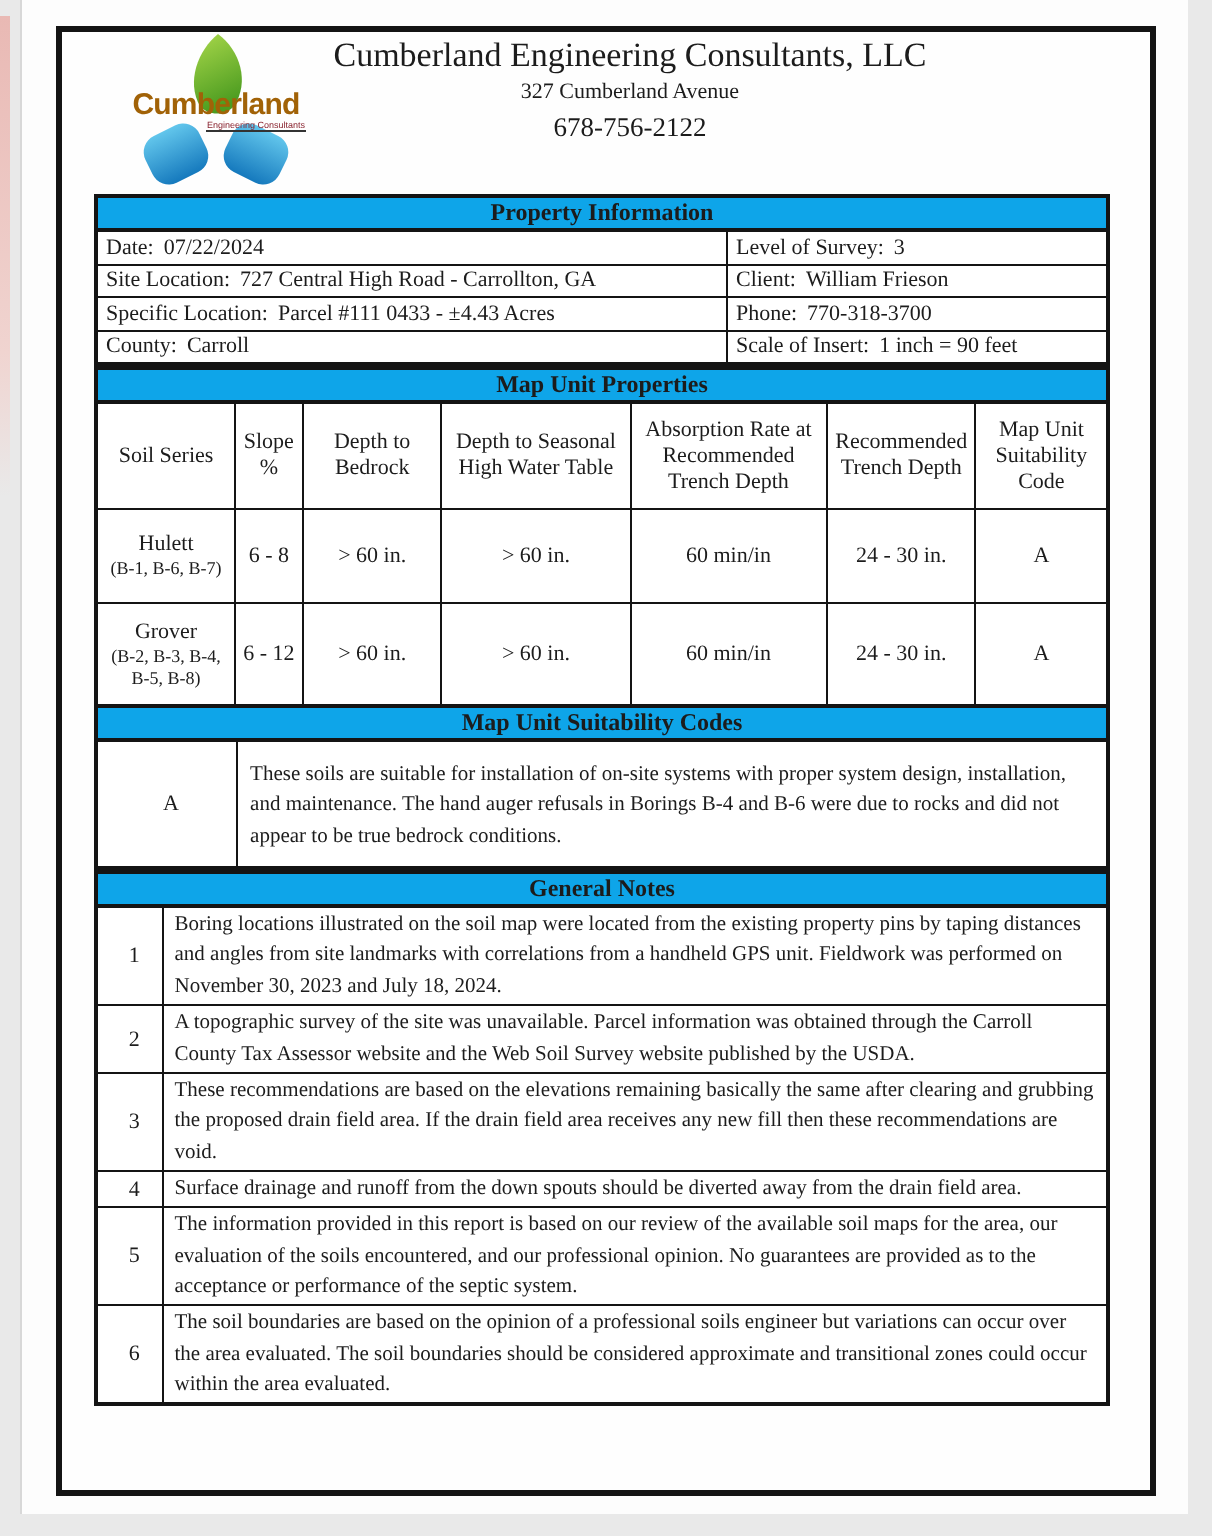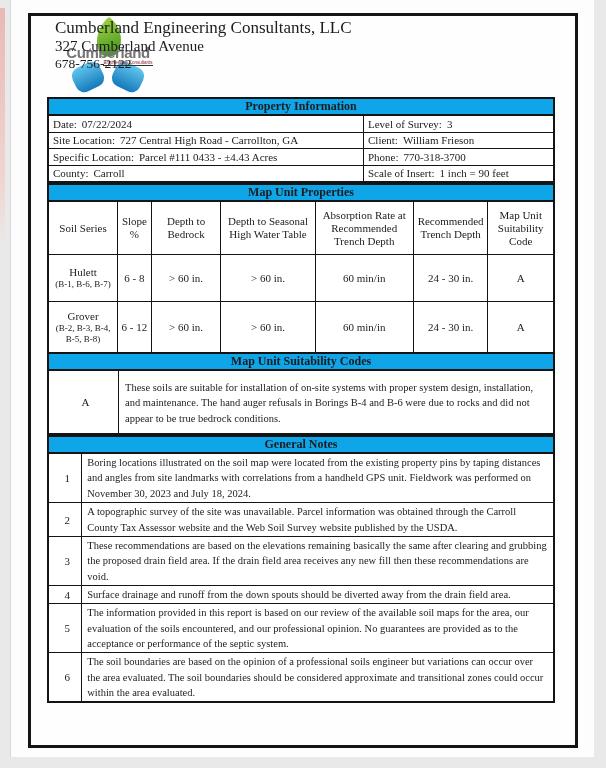--- a/index.html
+++ b/index.html
@@ -20,30 +20,30 @@
   .page-border{
     position:absolute;left:28px;top:13px;width:550px;height:735px;
     border:3px solid #141414;box-sizing:border-box;background:#fefefe;
   }
   
   .logo{position:absolute;left:26px;top:0;width:102px;height:80px;}
   .logo svg{position:absolute;left:0;top:0;}
   .logo-text{
     position:absolute;top:28px;left:0;width:100%;text-align:center;
     font-family:"Liberation Sans","DejaVu Sans",sans-serif;
-    font-weight:bold;font-size:15px;letter-spacing:-0.4px;color:#737373;
+    font-weight:bold;font-size:15px;letter-spacing:-0.4px;color:#a16207;
   }
   .logo-tagline{
     position:absolute;top:44px;left:46px;width:50px;text-align:center;
     font-family:"Liberation Sans","DejaVu Sans",sans-serif;
     font-size:4.5px;color:#8a2430;border-bottom:1px solid #333;
   }
-  .header-text{position:absolute;left:0;right:0;top:2px;text-align:left;padding-left:24px;}
+  .header-text{position:absolute;left:0;right:0;top:2px;text-align:center;padding-left:24px;}
   .company{font-size:17px;line-height:19px;}
-  .addr{font-size:15px;line-height:18px;}
+  .addr{font-size:11px;line-height:18px;}
   .phone{font-size:13.5px;line-height:17px;}
   
   .sec{position:absolute;left:16px;width:508px;border:2px solid #141414;background:#fff;box-sizing:border-box;}
   .sec-title{
     background:#0ea5e9;border-bottom:2px solid #141414;
     text-align:center;font-weight:bold;font-size:12px;height:15px;line-height:15px;
   }
   table{width:100%;border-collapse:collapse;table-layout:fixed;}
   td{border:1.5px solid #141414;font-size:11px;padding:0 0 0 4px;vertical-align:middle;overflow:hidden;}
   tr td:first-child{border-left:none;}

